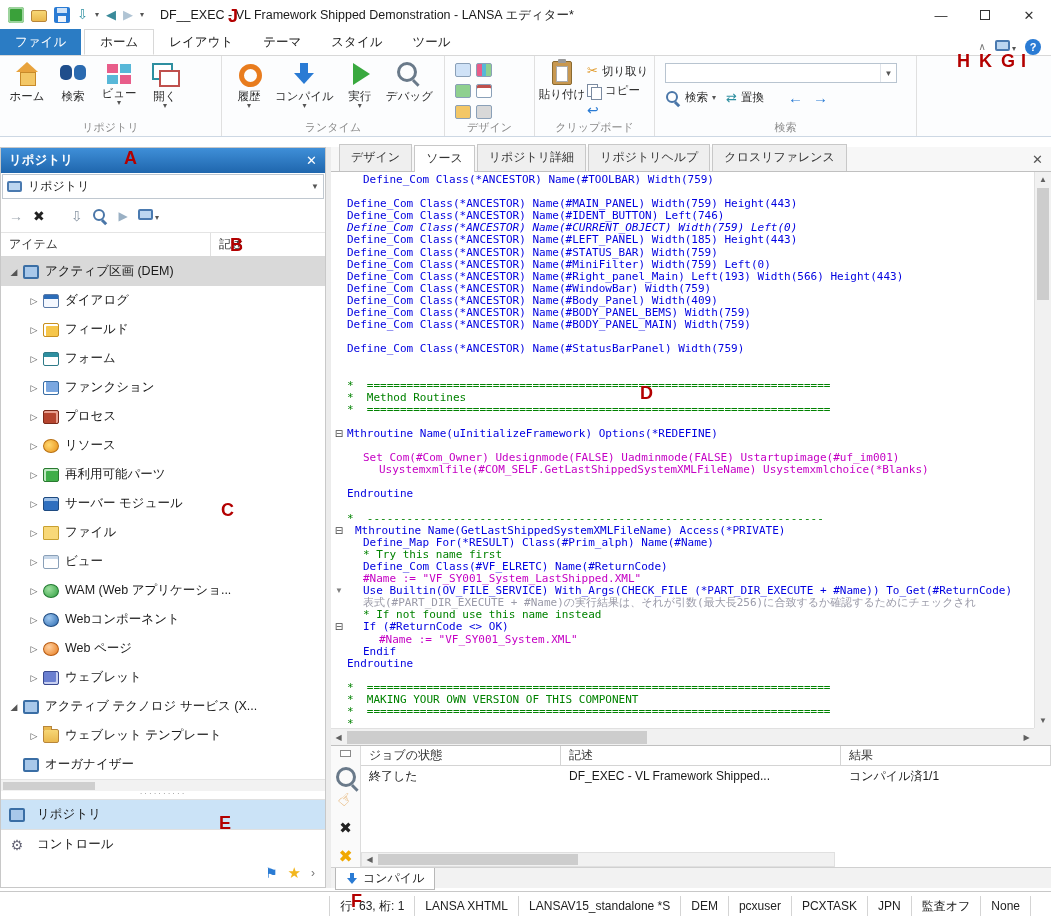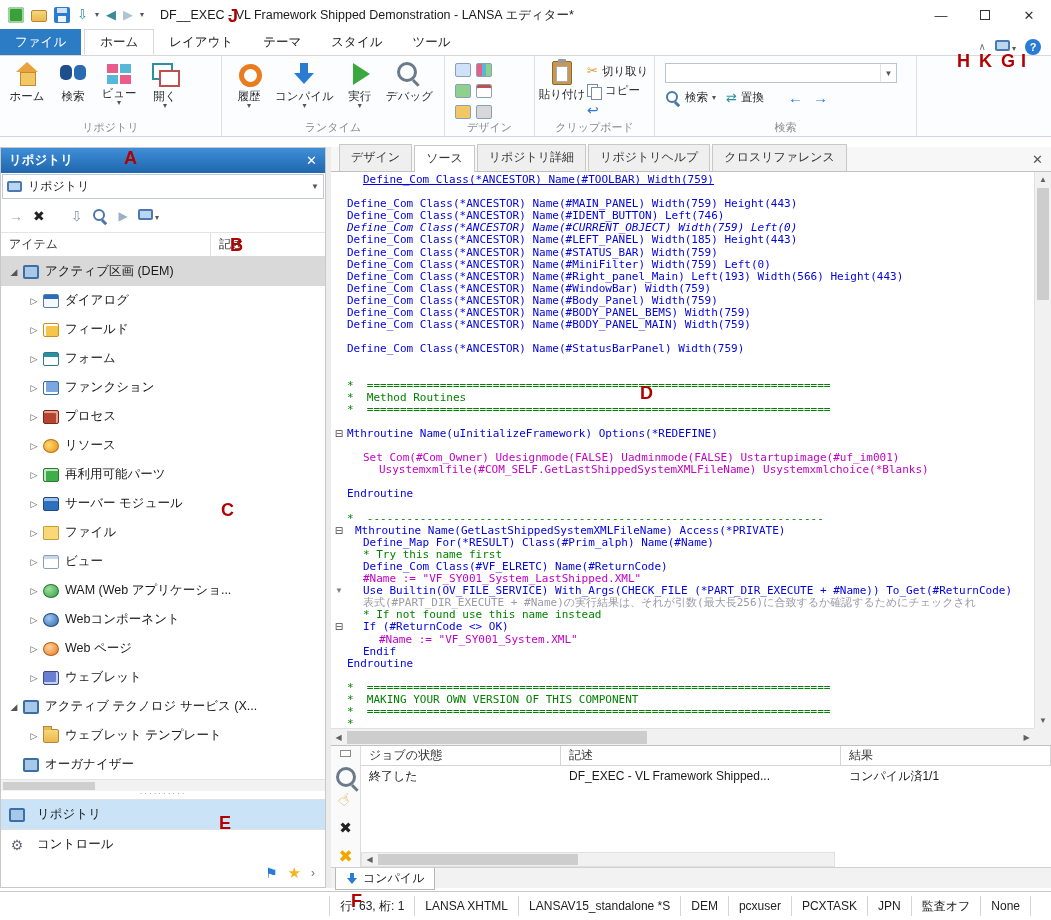--- a/index.html
+++ b/index.html
@@ -455,31 +455,31 @@
         <div class="etab">デザイン</div>
         <div class="etab active">ソース</div>
         <div class="etab">リポジトリ詳細</div>
         <div class="etab">リポジトリヘルプ</div>
         <div class="etab">クロスリファレンス</div>
       </span>
     <span id="ed-close">✕</span>
   </div>
   <div id="editor-body">
     <div id="code-area">
-        <div class="cline"><span class="gut"></span><span class="ct ct-b" style="padding-left: 16px; text-decoration: underline;">Define_Com Class(*ANCESTOR) Name(#TOOLBAR) Width(759)</span></div>
+        <div class="cline"><span class="gut"></span><span class="ct ct-b" style="padding-left: 16px;">Define_Com Class(*ANCESTOR) Name(#TOOLBAR) Width(759)</span></div>
         <div class="cline"><span class="gut"></span><span class="ct ct-b" style="padding-left: 0px; margin-top: 12px;">Define_Com Class(*ANCESTOR) Name(#IDENT_PANEL) Width(759)</span></div>
         <div class="cline"><span class="gut"></span><span class="ct ct-b" style="padding-left: 0px;">Define_Com Class(*ANCESTOR) Name(#MAIN_PANEL) Width(759) Height(443)</span></div>
         <div class="cline"><span class="gut"></span><span class="ct ct-b" style="padding-left: 0px;">Define_Com Class(*ANCESTOR) Name(#IDENT_BUTTON) Left(746)</span></div>
         <div class="cline"><span class="gut"></span><span class="ct ct-b" style="padding-left: 0px; font-style: italic;">Define_Com Class(*ANCESTOR) Name(#CURRENT_OBJECT) Width(759) Left(0)</span></div>
         <div class="cline"><span class="gut"></span><span class="ct ct-b" style="padding-left: 0px;">Define_Com Class(*ANCESTOR) Name(#LEFT_PANEL) Width(185) Height(443)</span></div>
         <div class="cline"><span class="gut"></span><span class="ct ct-b" style="padding-left: 0px;">Define_Com Class(*ANCESTOR) Name(#STATUS_BAR) Width(759)</span></div>
         <div class="cline"><span class="gut"></span><span class="ct ct-b" style="padding-left: 0px;">Define_Com Class(*ANCESTOR) Name(#MiniFilter) Width(759) Left(0)</span></div>
         <div class="cline"><span class="gut"></span><span class="ct ct-b" style="padding-left: 0px;">Define_Com Class(*ANCESTOR) Name(#Right_panel_Main) Left(193) Width(566) Height(443)</span></div>
         <div class="cline"><span class="gut"></span><span class="ct ct-b" style="padding-left: 0px;">Define_Com Class(*ANCESTOR) Name(#WindowBar) Width(759)</span></div>
-        <div class="cline"><span class="gut"></span><span class="ct ct-b" style="padding-left: 0px;">Define_Com Class(*ANCESTOR) Name(#Body_Panel) Width(759)</span></div>
+        <div class="cline"><span class="gut"></span><span class="ct ct-b" style="padding-left: 0px;">Define_Com Class(*ANCESTOR) Name(#Body_Panel) Width(409)</span></div>
         <div class="cline"><span class="gut"></span><span class="ct ct-b" style="padding-left: 0px;">Define_Com Class(*ANCESTOR) Name(#BODY_PANEL_BEMS) Width(759)</span></div>
         <div class="cline"><span class="gut"></span><span class="ct ct-b" style="padding-left: 0px;">Define_Com Class(*ANCESTOR) Name(#BODY_PANEL_MAIN) Width(759)</span></div>
         <div class="cline"><span class="gut"></span><span class="ct ct-b" style="padding-left: 0px;"></span></div>
         <div class="cline"><span class="gut"></span><span class="ct ct-b" style="padding-left: 0px;">Define_Com Class(*ANCESTOR) Name(#StatusBarPanel) Width(759)</span></div>
         <div class="cline"><span class="gut"></span><span class="ct ct-b" style="padding-left: 0px;"></span></div>
         <div class="cline"><span class="gut"></span><span class="ct ct-b" style="padding-left: 0px;"></span></div>
         <div class="cline"><span class="gut"></span><span class="ct ct-g" style="padding-left: 0px;">*  ======================================================================</span></div>
         <div class="cline"><span class="gut"></span><span class="ct ct-g" style="padding-left: 0px;">*  Method Routines</span></div>
         <div class="cline"><span class="gut"></span><span class="ct ct-g" style="padding-left: 0px;">*  ======================================================================</span></div>
         <div class="cline"><span class="gut"></span><span class="ct ct-b" style="padding-left: 0px;"></span></div>

